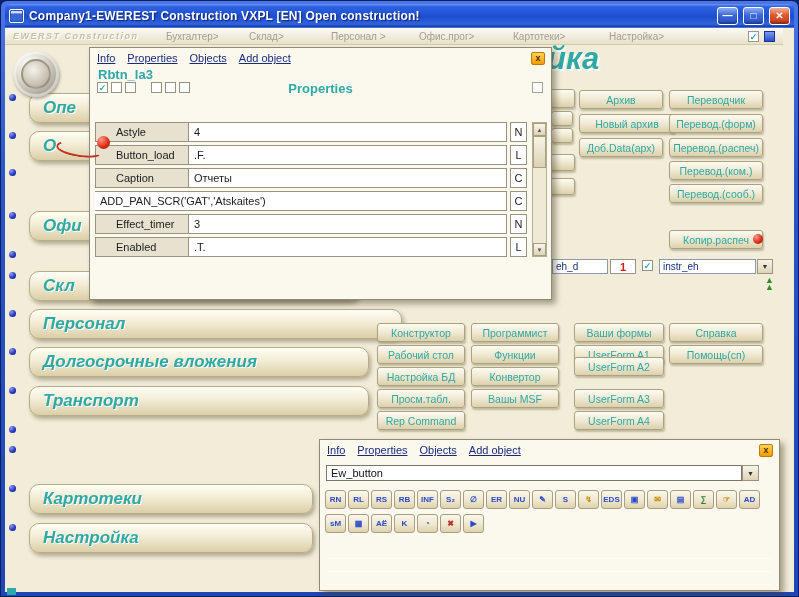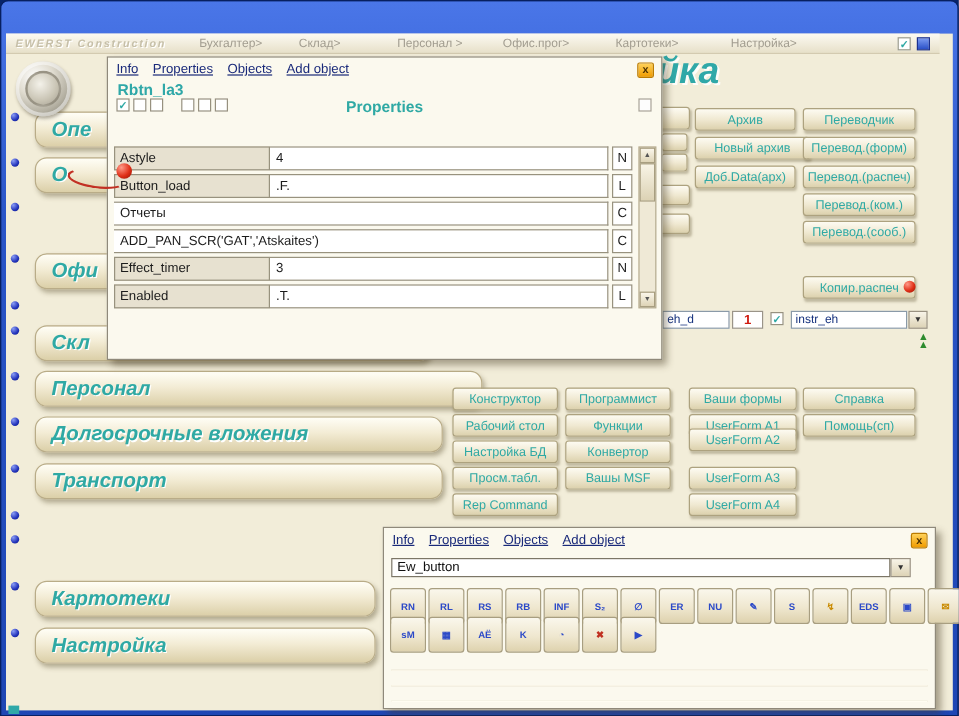--- a/index.html
+++ b/index.html
@@ -37,37 +37,44 @@
 .tabs{position:absolute;left:7px;top:4px;display:flex;gap:12px;font-size:11px}
 .tab{color:#1a2a7a;text-decoration:underline;white-space:nowrap;cursor:pointer}
 .close-x{position:absolute;top:4px;right:6px;width:14px;height:13px;background:linear-gradient(180deg,#ffd25a,#f09c00);border:1px solid #bb7c00;border-radius:2px;font-size:9px;font-weight:bold;color:#4a3000;text-align:center;line-height:11px;cursor:pointer}
 .obj-name{position:absolute;left:8px;top:19px;font-size:13px;font-weight:bold;color:#2fa8a8}
 .cb-row{position:absolute;left:7px;top:34px;display:flex;gap:3px;z-index:2}
 .cb-gap{width:9px}
 .props-title{position:absolute;left:0;right:0;top:33px;text-align:center;font-size:13px;font-weight:bold;color:#2fa9a4}
 .white-sq{position:absolute;right:8px;top:34px;width:11px;height:11px;background:#fdfdfd;border:1px solid #a8a294}
 .prop-table{position:absolute;left:5px;top:74px;right:24px}
 .prop-row{display:flex;height:20px;margin-bottom:3px;font-size:11px}
-.prop-name{width:130px;background:#e7e1d0;border:1px solid #98927e;display:flex;align-items:center;padding-left:4px;color:#1c1c1c}
+.prop-name{width:94px;background:#e7e1d0;border:1px solid #98927e;display:flex;align-items:center;padding-left:20px;color:#1c1c1c}
 .prop-value{flex:1;background:#fff;border:1px solid #98927e;border-left:none;display:flex;align-items:center;padding-left:5px;color:#1c1c1c;white-space:nowrap;overflow:hidden}
 .prop-type{width:17px;margin-left:3px;background:#fff;border:1px solid #98927e;display:flex;align-items:center;justify-content:center;color:#1c1c1c}
 .vscroll{position:absolute;right:4px;top:74px;width:15px;height:135px;background:#efe9d6;border:1px solid #b6ad92}
 .vs-btn{position:absolute;left:0;right:0;height:13px;background:linear-gradient(180deg,#faf6ea,#ded4b6);border:1px solid #a89e80;font-size:6px;text-align:center;line-height:12px;color:#555;cursor:pointer}
 .vs-thumb{position:absolute;left:0;right:0;top:13px;height:32px;background:linear-gradient(180deg,#f8f4e6,#dcd2b4);border:1px solid #a89e80;cursor:pointer}
 .combo{position:absolute;left:6px;top:25px;width:416px;height:16px;border:1px solid #7c7666;background:#fff;font-size:11px;color:#101010;padding:4px 4px;font-family:"Liberation Sans",sans-serif}
 .tb-row{position:absolute;left:5px;display:flex;gap:2px}
-.tb-btn{width:21px;height:19px;border:1px solid #a89e80;border-radius:3px;background:linear-gradient(180deg,#faf7ec,#efe7cf 55%,#ded2ae);font-size:8px;font-weight:bold;color:#2b49c8;display:flex;align-items:center;justify-content:center;padding:14px;overflow:hidden;cursor:pointer;font-family:"Liberation Sans",sans-serif}
+.tb-btn{width:21px;height:19px;border:1px solid #a89e80;border-radius:3px;background:linear-gradient(180deg,#faf7ec,#efe7cf 55%,#ded2ae);font-size:8px;font-weight:bold;color:#2b49c8;display:flex;align-items:center;justify-content:center;padding:0;overflow:hidden;cursor:pointer;font-family:"Liberation Sans",sans-serif}
 .ruled{position:absolute;left:6px;right:6px;height:1px;background:#d6cdb2;border-bottom:1px solid #fffdf2}
 .bottom-sq{position:absolute;left:6px;top:587px;width:9px;height:7px;background:#2fa8a8;z-index:6}
 </style>
 </head>
 <body>
 
 <div class="frame">
 
+  <div class="titlebar">
+    <div class="app-icon"></div>
+    <div class="title-text">Company1-EWEREST Construction VXPL [EN] Open construction!</div>
+    <div class="win-btn">—</div>
+    <div class="win-btn">□</div>
+    <div class="win-btn close">✕</div>
+  </div>
 
   <div class="content"></div>
 
   <div class="menubar">
     <span class="mb-logo">EWERST Construction</span>
     <span class="mb-item" style="left:161px">Бухгалтер&gt;</span>
     <span class="mb-item" style="left:244px">Склад&gt;</span>
     <span class="mb-item" style="left:326px">Персонал &gt;</span>
     <span class="mb-item" style="left:414px">Офис.прог&gt;</span>
     <span class="mb-item" style="left:508px">Картотеки&gt;</span>
@@ -200,20 +207,21 @@
           <div class="prop-type">N</div>
         </div>
 
         <div class="prop-row">
           <div class="prop-name">Button_load</div>
           <div class="prop-value">.F.</div>
           <div class="prop-type">L</div>
         </div>
 
         <div class="prop-row">
+          <div class="prop-name">Caption</div>
           <div class="prop-value">Отчеты</div>
           <div class="prop-type">C</div>
         </div>
 
         <div class="prop-row">
           <div class="prop-value">ADD_PAN_SCR('GAT','Atskaites')</div>
           <div class="prop-type">C</div>
         </div>
 
         <div class="prop-row">

